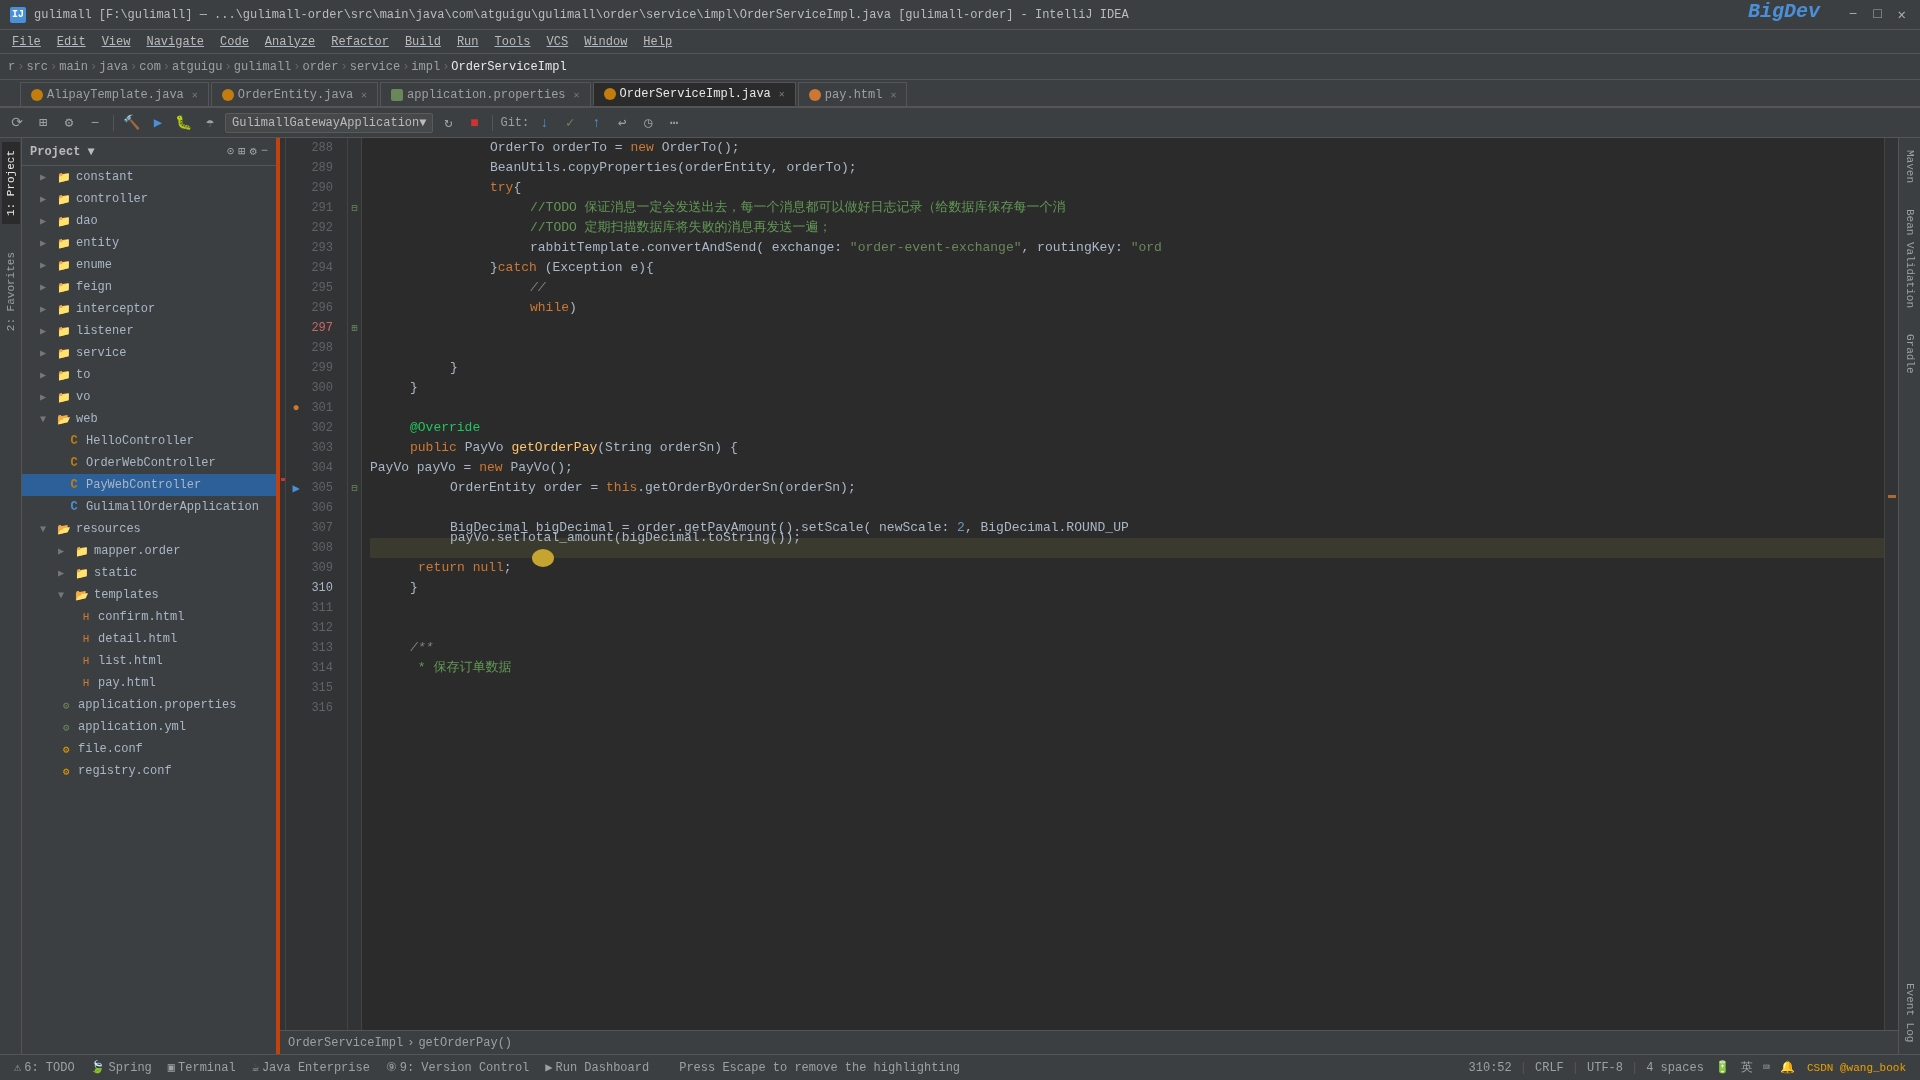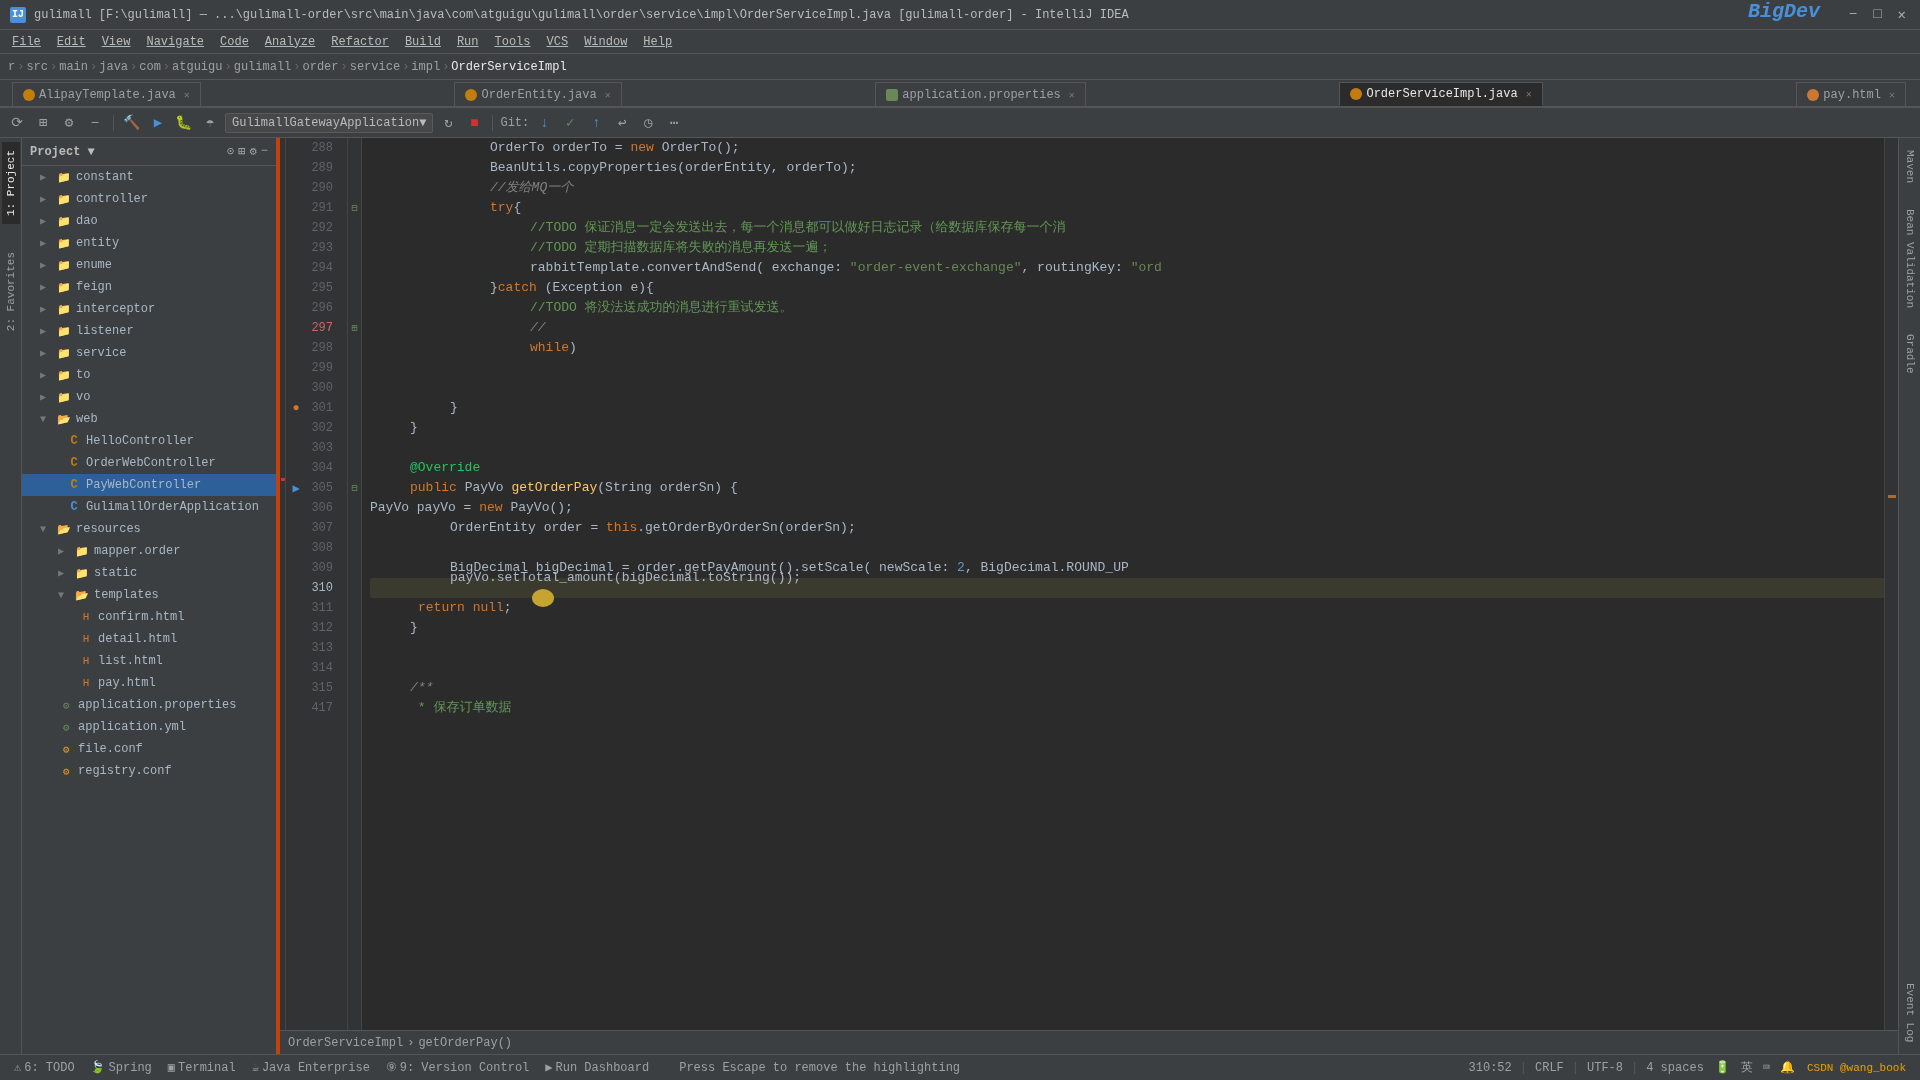--- a/index.html
+++ b/index.html
@@ -16,21 +16,21 @@
     #menubar { background: #3c3f41; height: 24px; display: flex; align-items: center; padding: 0 4px; border-bottom: 1px solid #555; text-decoration: underline; }
     .menu-item { padding: 2px 8px; font-size: 12px; color: #bbb; cursor: pointer; }
     
     
     #breadcrumb { background: #3c3f41; height: 26px; display: flex; align-items: center; padding: 0 8px; border-bottom: 1px solid #555; font-size: 12px; color: #9da0a2; overflow: hidden; }
     .bread-item { color: #9da0a2; }
     .bread-sep { color: #666; margin: 0 2px; }
     .bread-item.active { color: #e8e8e8; }
     
     
-    #tabbar { background: #3c3f41; height: 28px; display: flex; align-items: flex-end; padding: 0 12px; border-bottom: 2px solid #555; justify-content: space-between; }
+    #tabbar { background: #3c3f41; height: 28px; display: flex; align-items: flex-end; padding: 0 20px; border-bottom: 2px solid #555; }
     .tab { display: flex; align-items: center; padding: 4px 10px; font-size: 12px; color: #9da0a2; background: #3c3f41; border: 1px solid #555; border-bottom: none; margin-right: 2px; cursor: pointer; height: 24px; gap: 4px; }
     .tab.active { background: #2b2b2b; color: #e8e8e8; border-bottom: 1px solid #2b2b2b; }
     .tab-close { color: #777; font-size: 10px; margin-left: 4px; }
     .tab-icon { width: 12px; height: 12px; border-radius: 50%; display: inline-block; }
     .tab-icon-java { background: #c27d0e; }
     .tab-icon-html { background: #cc7832; }
     
     
     #toolbar { background: #3c3f41; height: 30px; display: flex; align-items: center; padding: 0 6px; border-bottom: 1px solid #555; gap: 4px; }
     .toolbar-btn { width: 22px; height: 22px; display: flex; align-items: center; justify-content: center; color: #9da0a2; cursor: pointer; border-radius: 2px; font-size: 14px; }
@@ -415,21 +415,21 @@
         <div class="line-num">306</div>
         <div class="line-num">307</div>
         <div class="line-num">308</div>
         <div class="line-num">309</div>
         <div class="line-num" style="color:#a9b7c6;">310</div>
         <div class="line-num">311</div>
         <div class="line-num">312</div>
         <div class="line-num">313</div>
         <div class="line-num">314</div>
         <div class="line-num">315</div>
-        <div class="line-num">417</div>
+        <div class="line-num">316</div>
       </div>
 
       <div style="width:14px;background:#313335;border-right:1px solid #444;display:flex;flex-direction:column;">
         <div style="height:20px;"></div>
         <div style="height:20px;"></div>
         <div style="height:20px;"></div>
         <div style="height:20px;display:flex;align-items:center;justify-content:center;">
             <span style="color:#6a8759;font-size:10px;">⊟</span>
           </div>
         <div style="height:20px;"></div>
@@ -465,39 +465,33 @@
 
       <div id="code-lines" style="flex:1;overflow:hidden;padding:0 0 0 8px;background:#2b2b2b;">
 
         <div class="code-line">
           <span style="margin-left:120px;"><span class="type">OrderTo</span><span> orderTo = </span><span class="kw">new</span><span> </span><span class="type">OrderTo</span><span>();</span></span>
         </div>
         <div class="code-line">
           <span style="margin-left:120px;">BeanUtils.copyProperties(orderEntity, orderTo);</span>
         </div>
         <div class="code-line">
-          <span style="margin-left:120px;"><span class="comment">//发给MQ一个</span></span>
-        </div>
-        <div class="code-line">
           <span style="margin-left:120px;"><span class="kw">try</span><span>{</span></span>
         </div>
         <div class="code-line">
           <span style="margin-left:160px;"><span class="cmt-zh">//TODO 保证消息一定会发送出去，每一个消息都可以做好日志记录（给数据库保存每一个消</span></span>
         </div>
         <div class="code-line">
           <span style="margin-left:160px;"><span class="cmt-zh">//TODO 定期扫描数据库将失败的消息再发送一遍；</span></span>
         </div>
         <div class="code-line">
           <span style="margin-left:160px;"><span>rabbitTemplate.convertAndSend( exchange: </span><span class="str">"order-event-exchange"</span><span>, routingKey: </span><span class="str">"ord</span></span>
         </div>
         <div class="code-line">
           <span style="margin-left:120px;"><span>}</span><span class="kw">catch</span><span> (Exception e){</span></span>
-        </div>
-        <div class="code-line">
-          <span style="margin-left:160px;"><span class="cmt-zh">//TODO 将没法送成功的消息进行重试发送。</span></span>
         </div>
         <div class="code-line">
           <span style="margin-left:160px;"><span class="comment">//</span></span>
         </div>
         <div class="code-line">
           <span style="margin-left:160px;"><span class="kw">while</span><span>)</span></span>
         </div>
         <div class="code-line">&nbsp;</div>
         <div class="code-line">&nbsp;</div>
         <div class="code-line">

